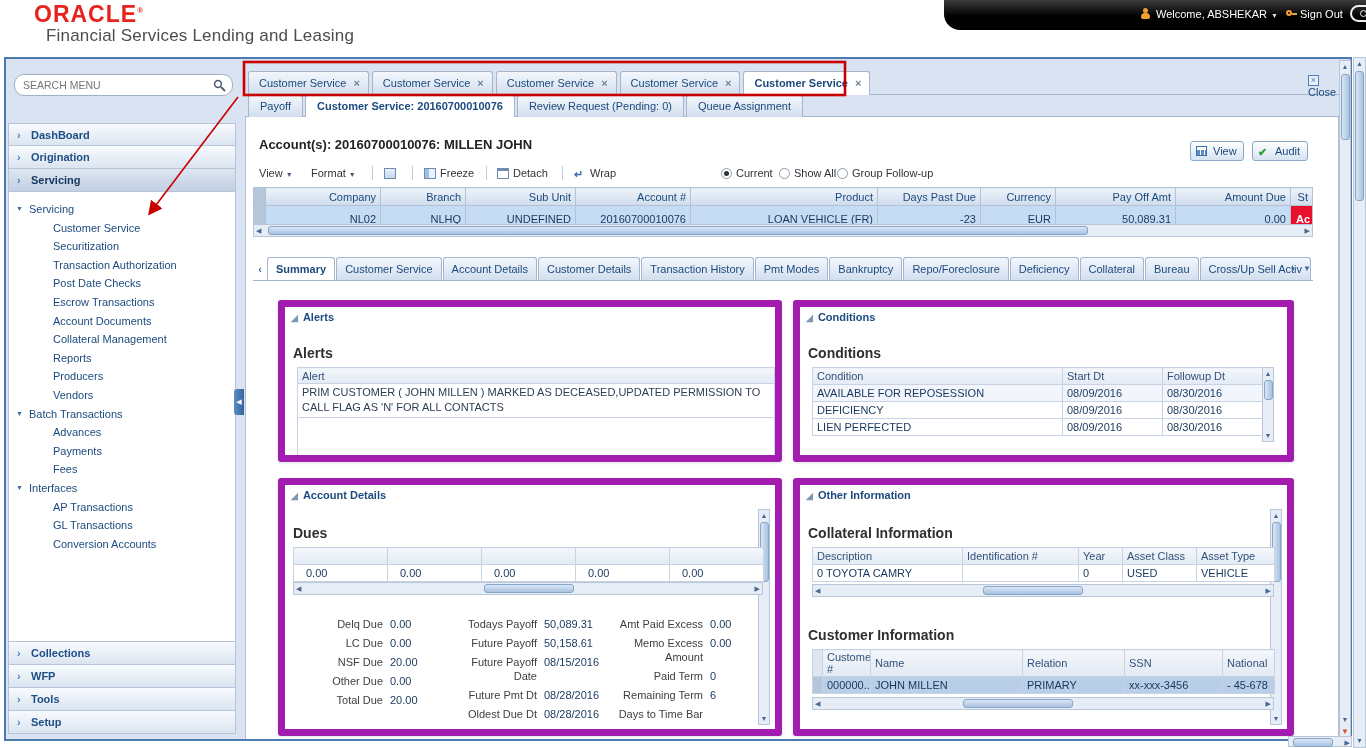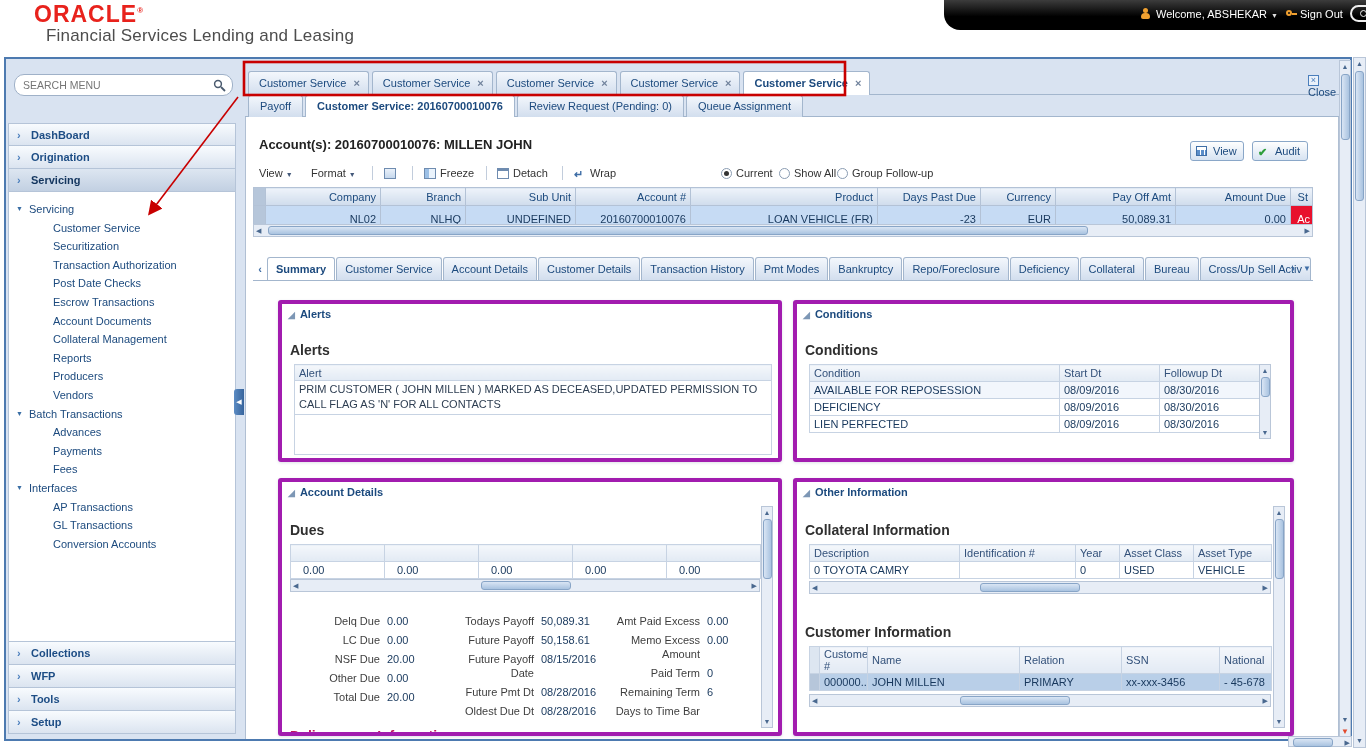--- a/index.html
+++ b/index.html
@@ -88,34 +88,34 @@
   .rdo{display:inline-block;width:11px;height:11px;border:1px solid #8a9cb2;border-radius:50%;background:#fff;vertical-align:-2px;margin-right:4px;cursor:pointer}
   .rdo.sel::after{content:"";display:block;width:5px;height:5px;margin:2px;border-radius:50%;background:#333}
 
   
   .grid{position:absolute;left:7px;top:70px;width:1060px;border-collapse:collapse;table-layout:fixed}
   .grid th,.grid td{border:1px solid #b3c2d6;font-size:11px;font-weight:normal;padding:1px 4px;white-space:nowrap;overflow:hidden;text-align:right}
   .grid th{background:linear-gradient(#eef3fa,#cfdcec);color:#1c4a7e;height:18px}
   .grid td{background:#c6dbf4;color:#17375c;height:17px}
   .grid .selcell{background:#b6c6da}
   .grid .num{text-align:right}
-  .grid .statuscell{background:#e8112d;color:#fff;padding:7px 2px;font-weight:normal}
+  .grid .statuscell{background:#e8112d;color:#fff;padding:7px 2px;font-weight:bold}
 
   .ghsb{position:absolute;left:7px;top:107px;width:1060px;height:13px}
 
   
   .dtabs{position:absolute;left:7px;top:140px;width:1060px;height:24px;border-bottom:1px solid #a3b6cd;white-space:nowrap;overflow:hidden}
   .dnav{display:inline-block;width:14px;color:#3f6ea6;font-weight:bold;text-align:center;line-height:23px;cursor:pointer}
   .dtab{display:inline-block;height:23px;padding:0 8px;background:linear-gradient(#f3f7fc,#d2deee);border:1px solid #a3b6cd;border-bottom:none;border-radius:3px 3px 0 0;color:#1c4a7e;line-height:22px;margin-right:1px;cursor:pointer;font-size:11px}
   .dtab.active{background:#fff;font-weight:bold}
   .dnav-r{position:absolute;right:18px;top:0;line-height:23px;color:#3f6ea6;font-weight:bold;cursor:pointer}
   .dnav-c{position:absolute;right:2px;top:0;line-height:23px;color:#3f6ea6;font-size:8px;cursor:pointer}
 
   
-  .panel{position:absolute;background:#fff;border:4px solid #a21caf;border-radius:3px;box-shadow:0 1px 3px rgba(70,90,120,.18);overflow:hidden}
+  .panel{position:absolute;background:#fff;border:7px solid #a21caf;border-radius:3px;box-shadow:0 1px 3px rgba(70,90,120,.18);overflow:hidden}
   .phead{position:absolute;left:6px;top:4px;color:#1c4a7e;font-weight:bold;font-size:11px}
   .phead .ptri{color:#7d97b5;font-size:9px;margin-right:5px}
   .sect{position:absolute;font-size:14px;font-weight:bold;color:#2f2f2f}
   .mt{border-collapse:collapse;table-layout:fixed;position:absolute}
   .mt th,.mt td{border:1px solid #c7d3e3;font-size:11px;font-weight:normal;padding:1px 4px;white-space:nowrap;overflow:hidden;text-align:left;color:#1c4a7e}
   .mt th{background:linear-gradient(#f4f7fb,#e2eaf4);color:#33517a;height:17px}
   .mt td{height:17px;color:#17375c;background:#fff}
   .mt .rowsel td{background:#b9cfe8}
   .mt .shade td{background:#f2f6fc}
   .minivsb{position:absolute;width:12px}

